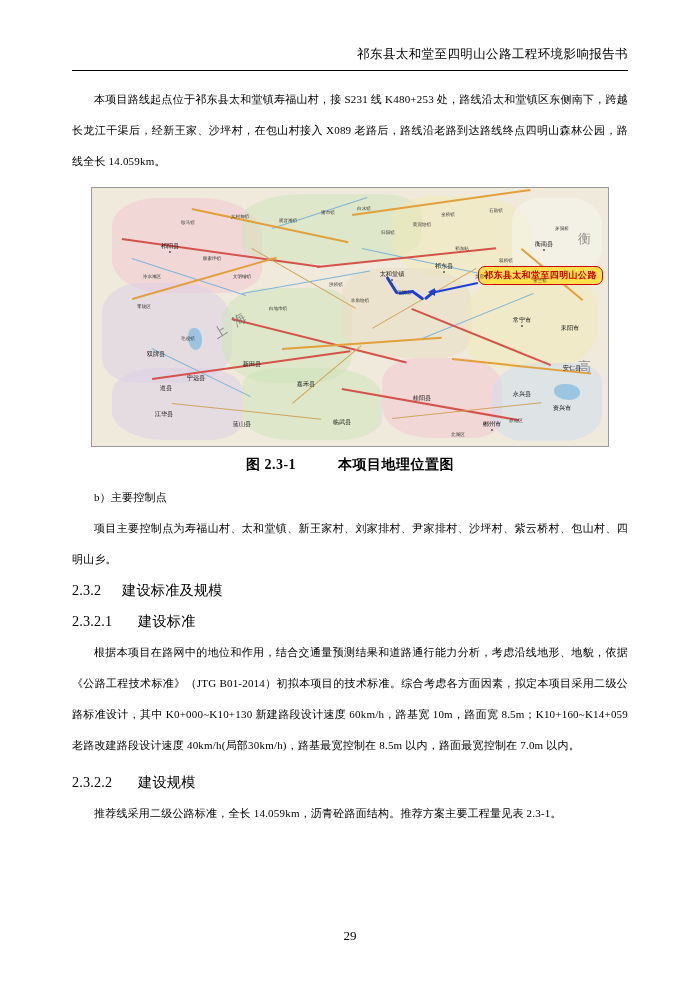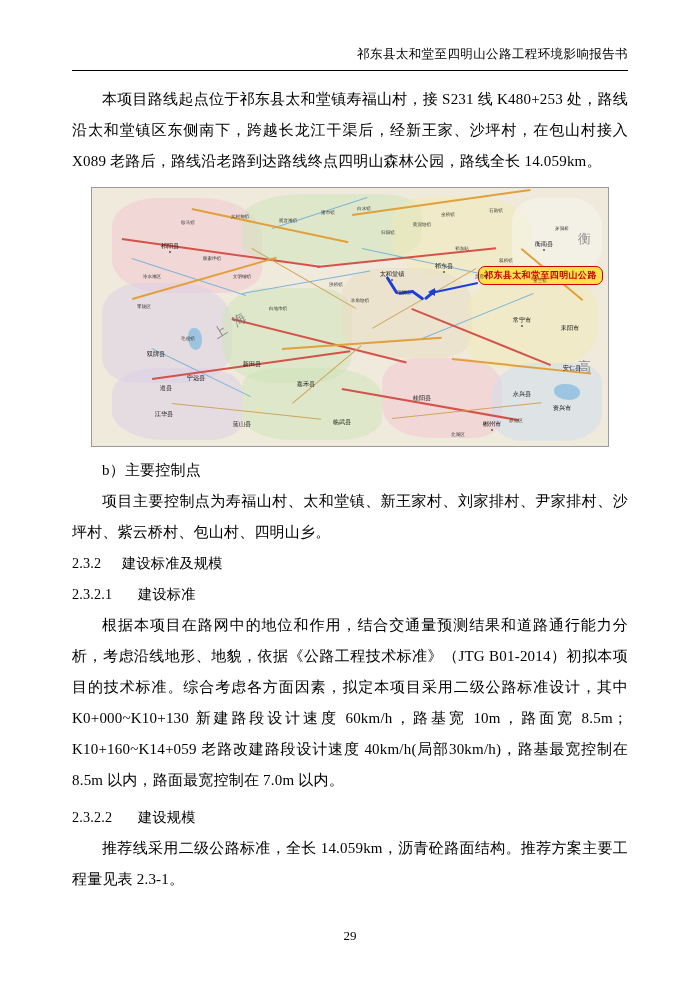--- a/index.html
+++ b/index.html
@@ -42,21 +42,21 @@
     background: #000;
   }
   .content {
     position: absolute;
     left: 72px;
     top: 84px;
     width: 556px;
   }
   p.body-text {
     margin: 0 0 0 0;
-    font-size: 15px;
+    font-size: 11px;
     line-height: 31px;
     text-align: justify;
     text-justify: inter-ideograph;
     letter-spacing: 0.2px;
     font-family: Liberation Serif, serif;
   }
   p.indent {
     text-indent: 2em;
   }
   .fig-wrap {
@@ -308,20 +308,23 @@
           <div class="town big" style="left:74px; top:200px;">道县</div>
 
           <div class="dot" style="left:78px; top:64px;"></div>
           <div class="dot" style="left:300px; top:92px;"></div>
           <div class="dot" style="left:352px; top:84px;"></div>
           <div class="dot" style="left:452px; top:62px;"></div>
           <div class="dot" style="left:430px; top:138px;"></div>
           <div class="dot" style="left:400px; top:242px;"></div>
         </div>
       </div>
+      <div class="fig-caption">
+        <span class="num">图 2.3-1</span><span>本项目地理位置图</span>
+      </div>
     </div>
 
     <p class="body-text indent" style="margin-top:8px;">b）主要控制点</p>
     <p class="body-text indent">项目主要控制点为寿福山村、太和堂镇、新王家村、刘家排村、尹家排村、沙坪村、紫云桥村、包山村、四明山乡。</p>
 
     <p class="sec-head">
       <span class="num">2.3.2</span><span>建设标准及规模</span>
     </p>
 
     <p class="sec-head">

